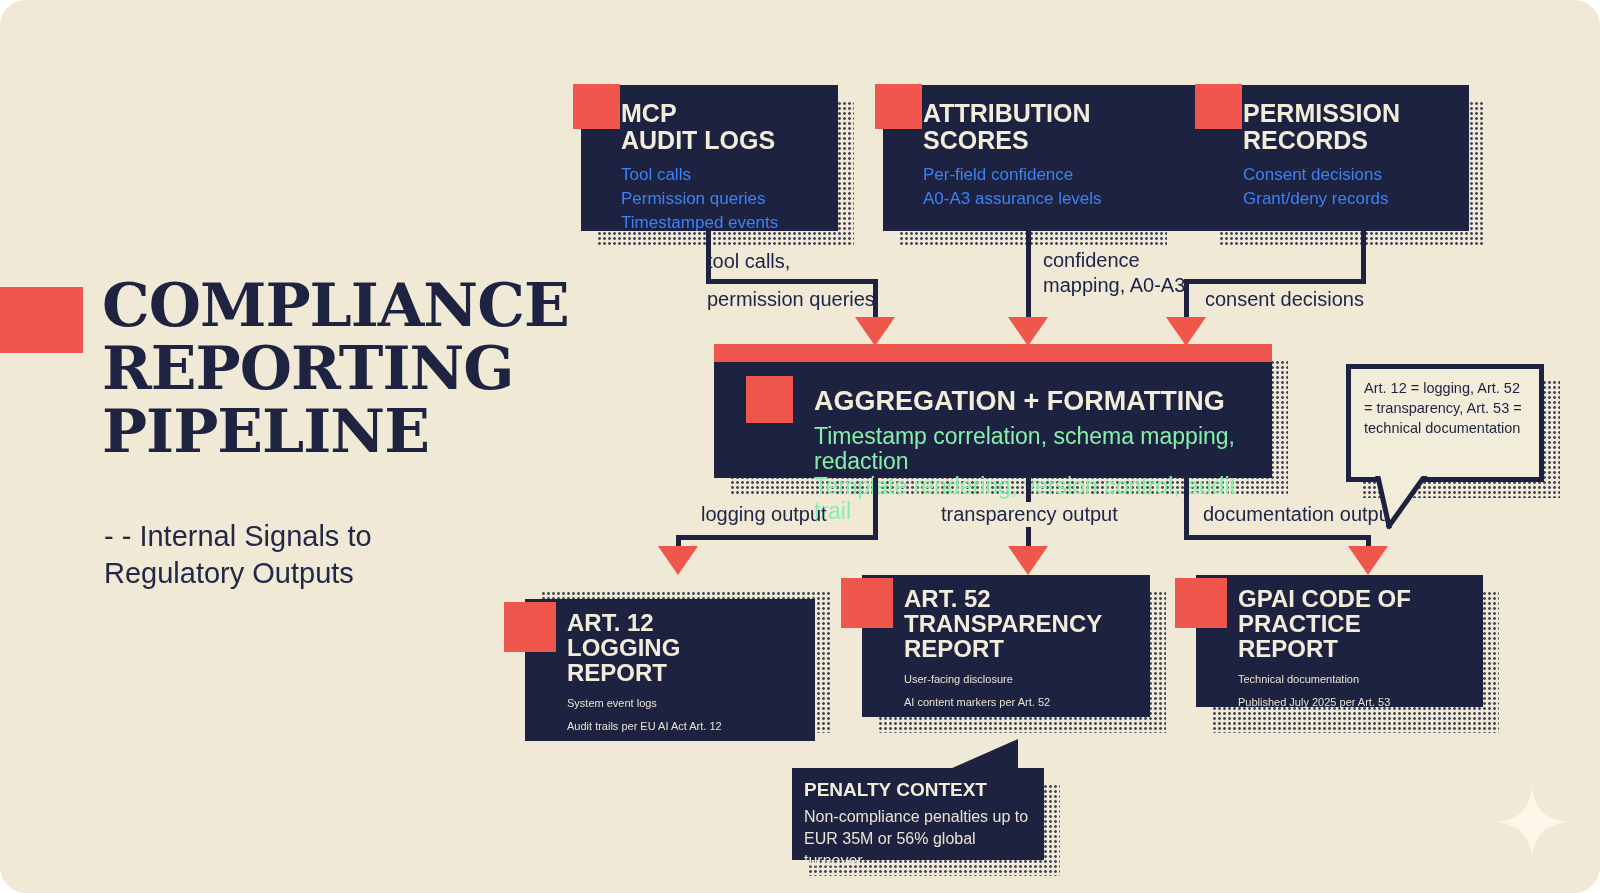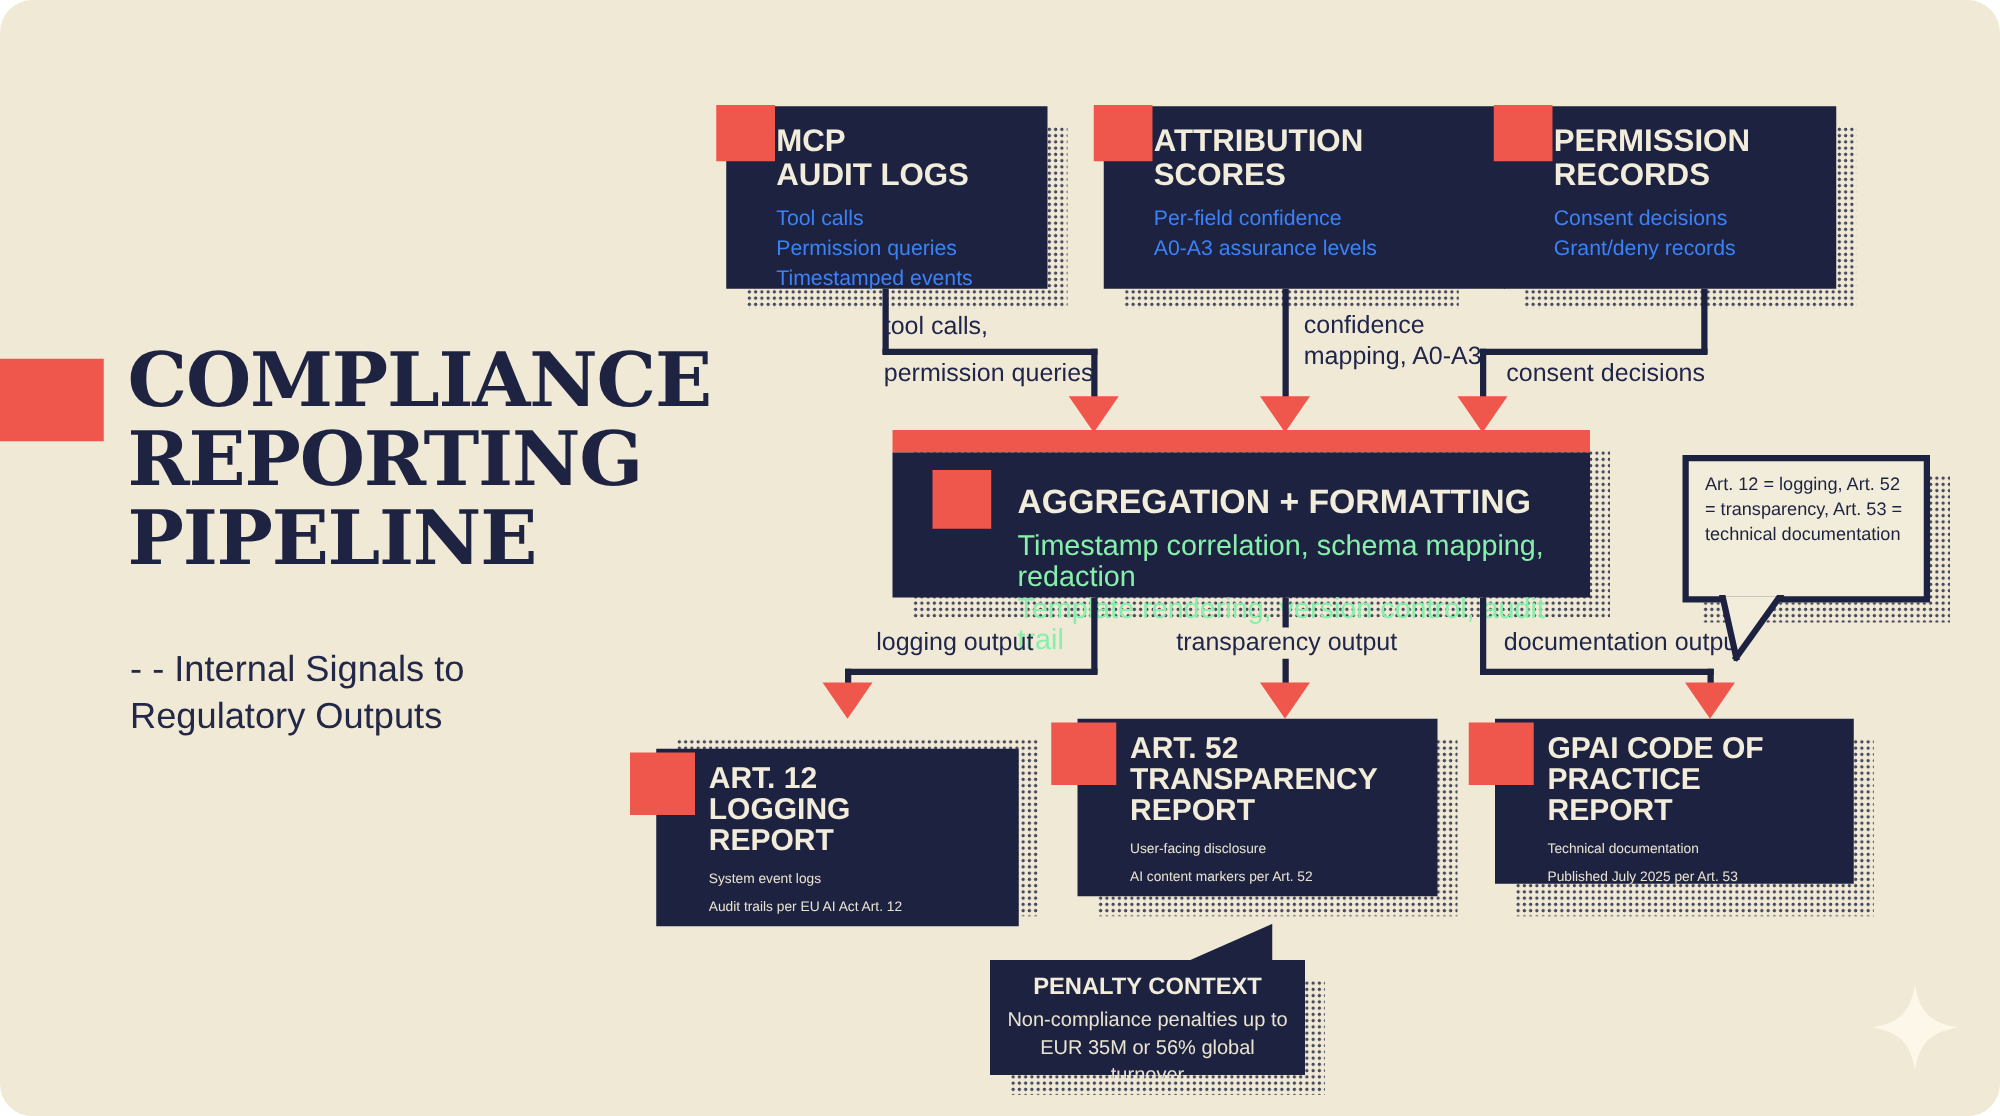--- a/index.html
+++ b/index.html
@@ -37,21 +37,21 @@
     font-weight:bold;font-size:60px;line-height:63px;letter-spacing:-1px;white-space:pre-line;color:#1e2342;}
   .page-subtitle{position:absolute;left:104px;top:518px;font-size:29px;line-height:37px;
     white-space:pre-line;color:#232848;}
   .title-accent{position:absolute;left:0;top:287px;width:83px;height:66px;background:#ef564c;}
   
   .callout-light{position:absolute;left:1346px;top:364px;width:198px;height:118px;
     background:#f2ecda;border:5px solid #1d2240;box-sizing:border-box;padding:9px 13px;}
   .callout-light .bt{font-size:19px;margin-bottom:5px;white-space:normal;}
   .callout-light .bb{font-size:14.5px;line-height:20px;white-space:normal;}
   .callout-dark{position:absolute;left:792px;top:768px;width:252px;height:92px;
-    background:#1d2240;color:#f2ecda;box-sizing:border-box;padding:11px 12px;text-align:center;}
+    background:#1d2240;color:#f2ecda;box-sizing:border-box;padding:11px 12px;}
   .callout-dark .bt{font-size:19px;margin-bottom:5px;white-space:normal;}
   .callout-dark .bb{font-size:16px;line-height:22px;white-space:pre-line;color:#e9e3d1;}
   .tail{position:absolute;}
 </style>
 </head>
 <body>
 
 <div class="stage">
 
   <div class="dotshadow" style="left:597px;top:101px;width:257px;height:146px;"></div>

